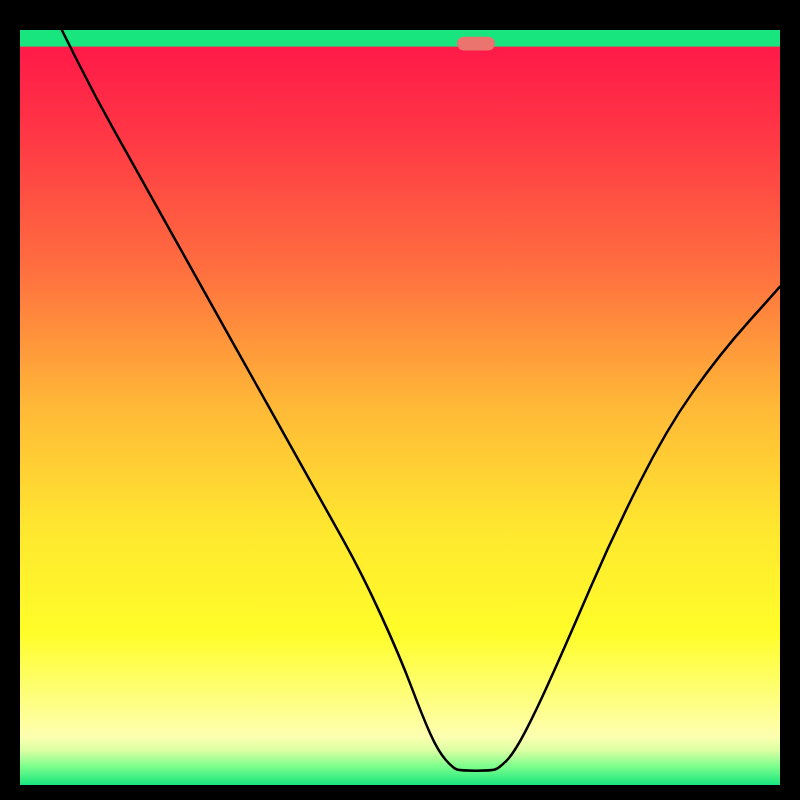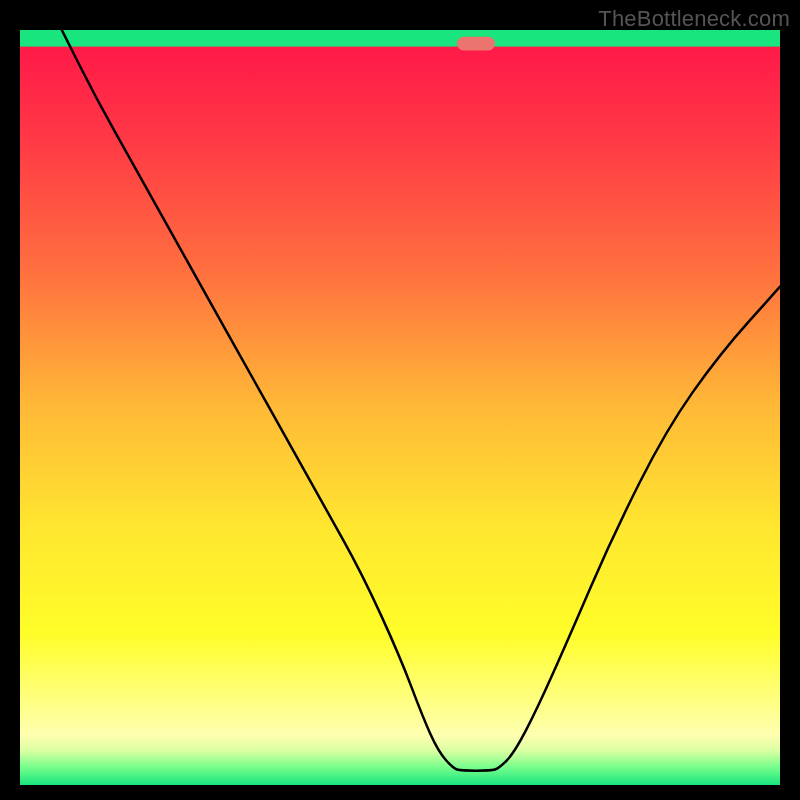--- a/index.html
+++ b/index.html
@@ -35,21 +35,20 @@
     height: 755px;
   }
   svg {
     display: block;
   }
 </style>
 </head>
 <body>
 
 <div class="outer">
-  <div class="watermark">TheBottleneck.com</div>
   <div class="plot-wrap">
     <svg id="chart-svg" width="760" height="755" viewBox="0 0 760 755">
         <defs>
           <linearGradient id="bg-grad" x1="0" y1="0" x2="0" y2="1">
             <stop offset="0%" stop-color="#ff1449"></stop>
             <stop offset="14.000000000000002%" stop-color="#ff3745"></stop>
             <stop offset="32%" stop-color="#ff703f"></stop>
             <stop offset="50%" stop-color="#ffb937"></stop>
             <stop offset="66%" stop-color="#ffe72f"></stop>
             <stop offset="80%" stop-color="#fffd29"></stop>

